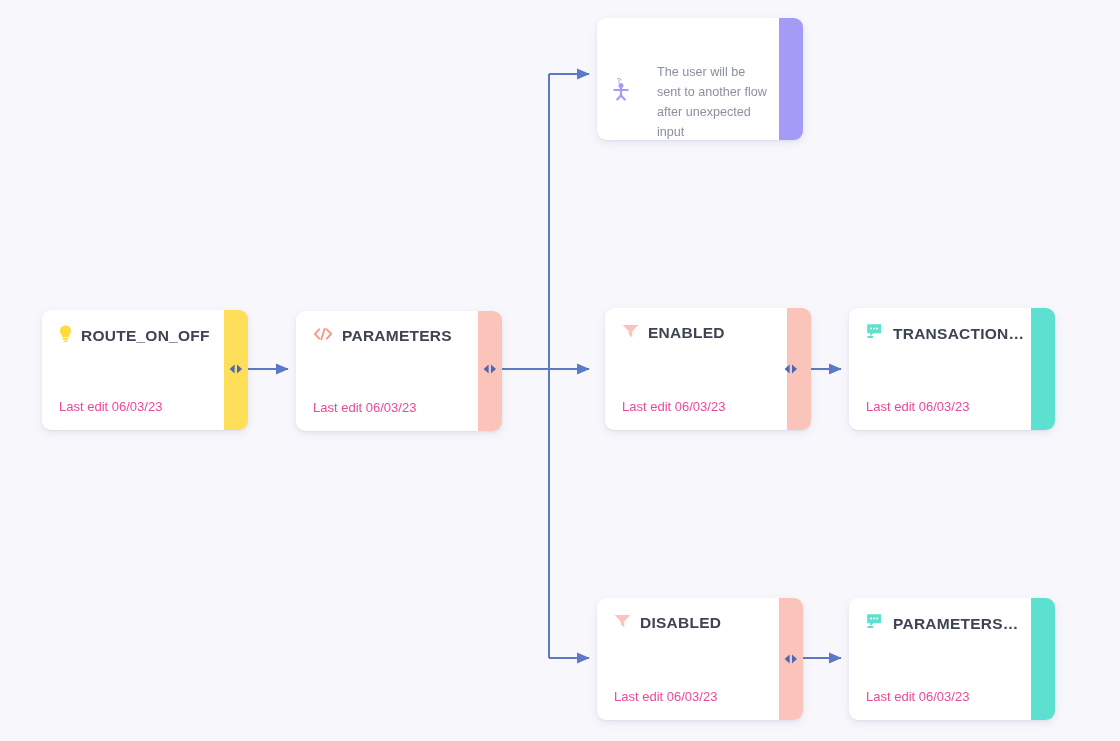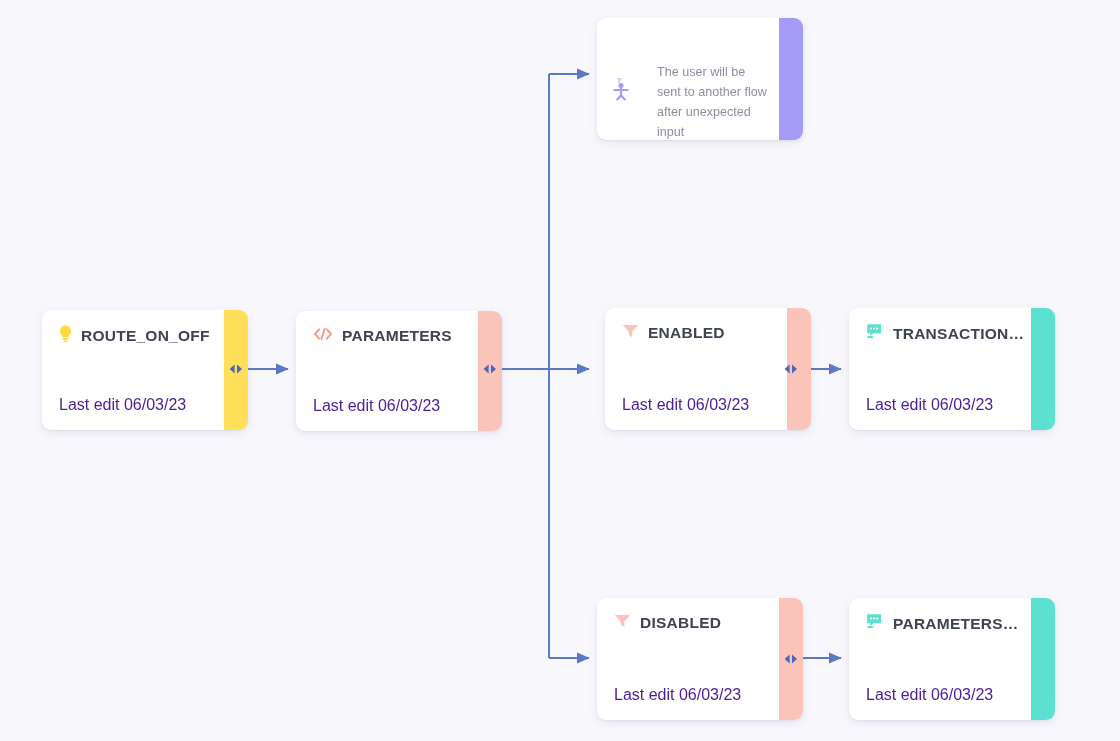--- a/index.html
+++ b/index.html
@@ -99,22 +99,22 @@
     position: absolute;
     left: 14px;
     top: 57px;
   }
 
   
   .node .footer {
     position: absolute;
     left: 17px;
     bottom: 16px;
-    font-size: 16px;
-    color: #4c1d95;
+    font-size: 13px;
+    color: #ec4899;
     white-space: nowrap;
   }
 
   
   .port {
     position: absolute;
     z-index: 3;
     width: 16px;
     height: 12px;
     display: flex;

